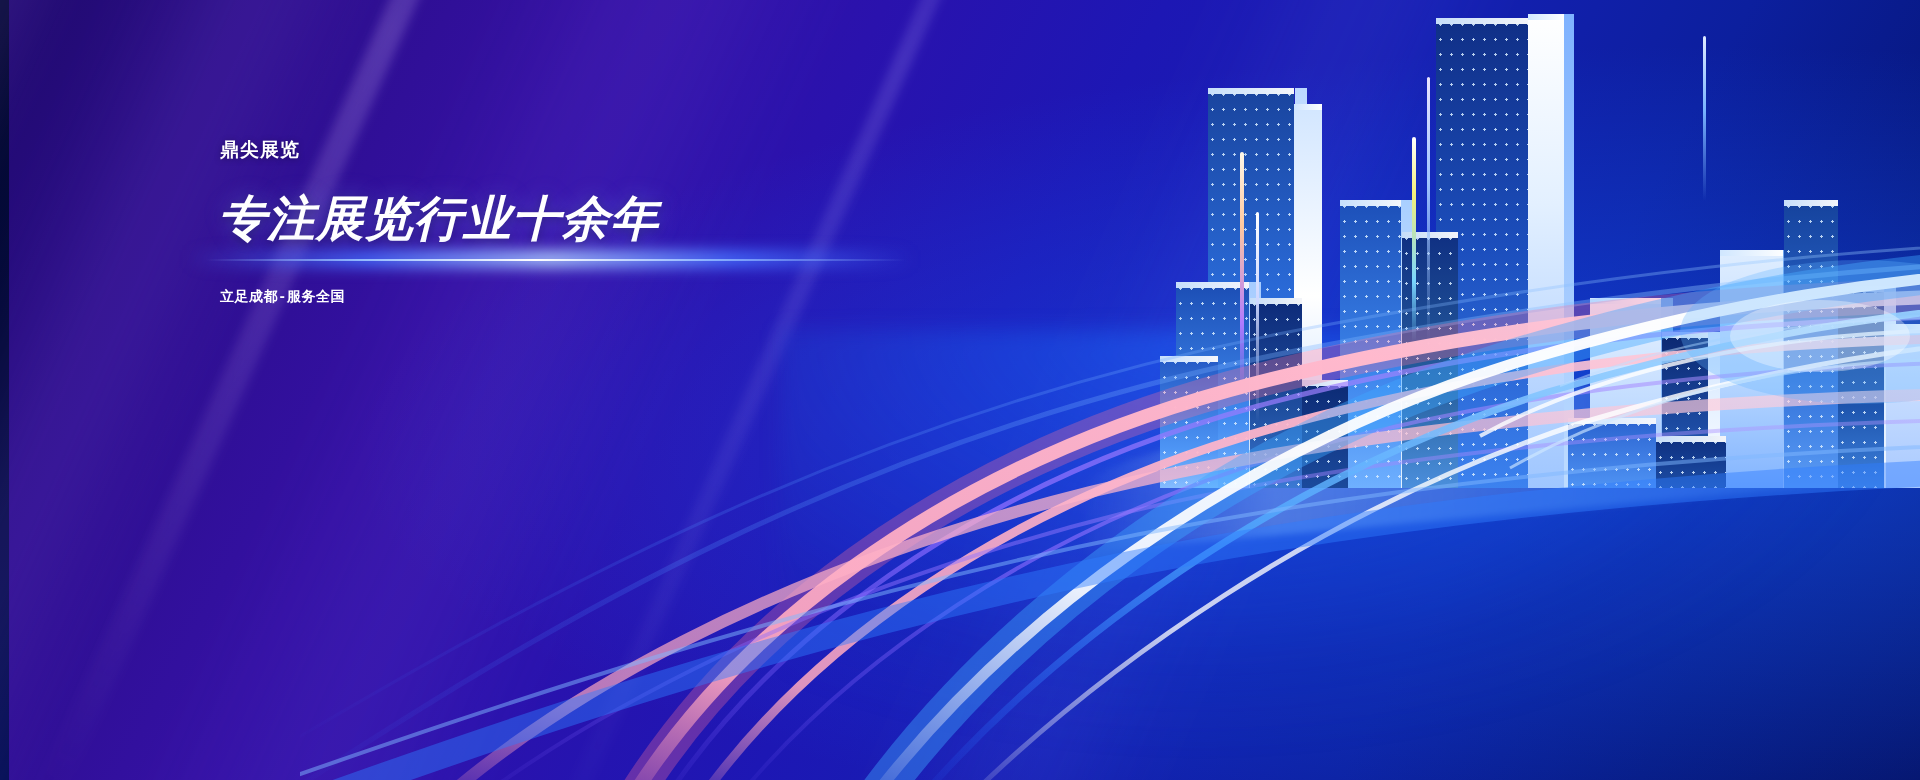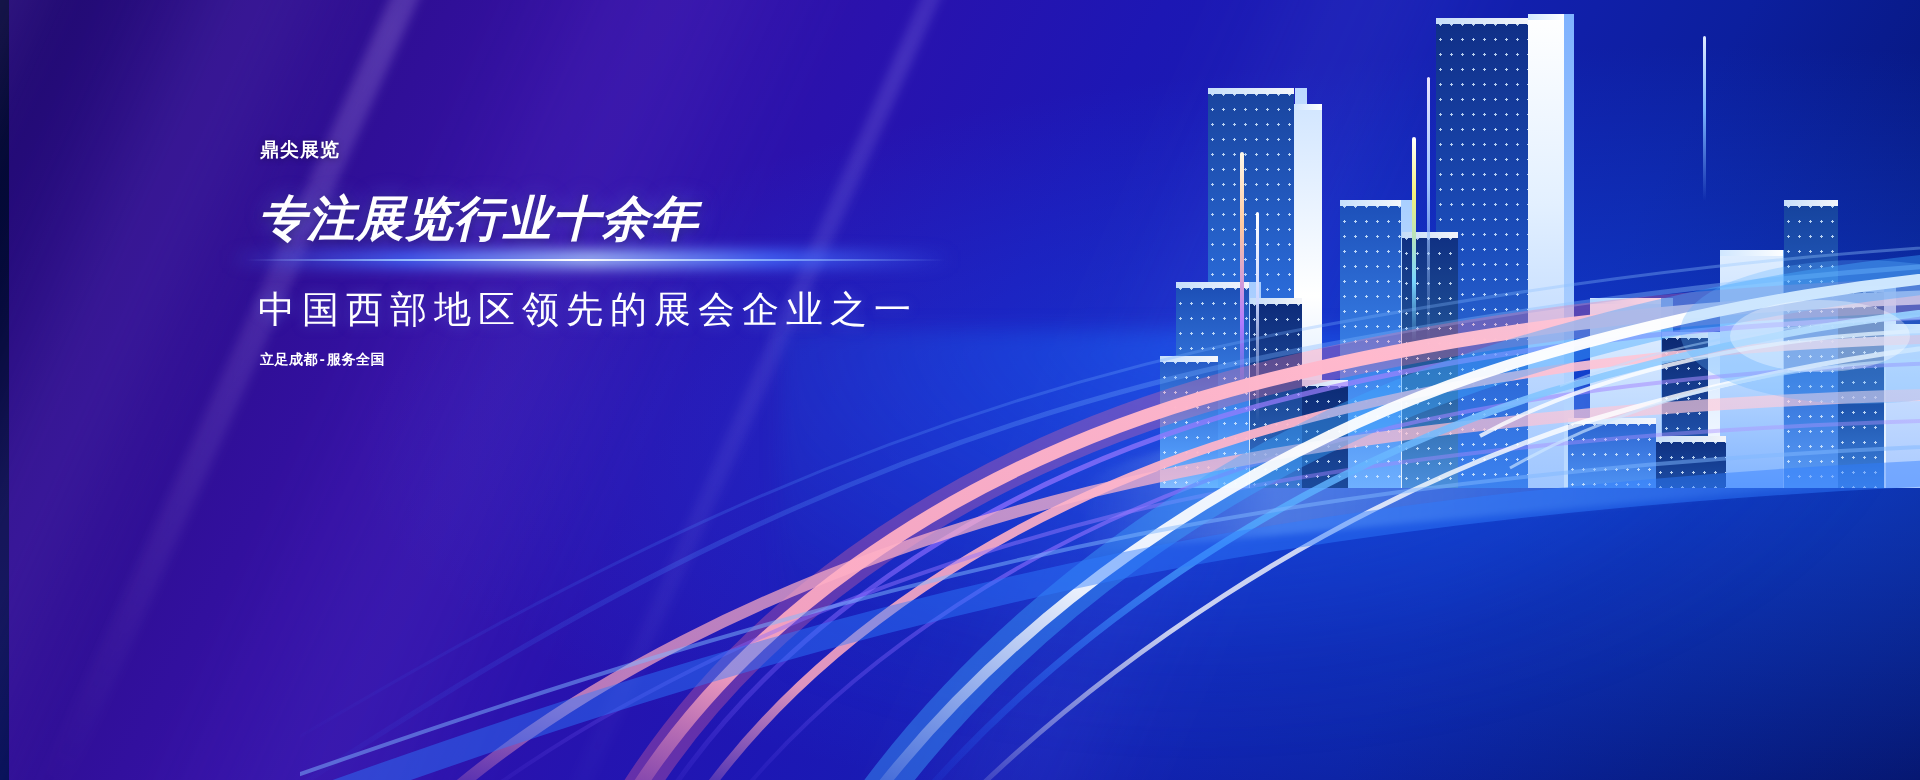--- a/index.html
+++ b/index.html
@@ -19,21 +19,21 @@
   .beam{position:absolute;top:-380px;height:1600px;transform:rotate(24deg);transform-origin:top center;pointer-events:none;}
   .b1{left:40px;width:14px;background:linear-gradient(180deg,rgba(190,150,255,0) 0%,rgba(196,150,255,.30) 22%,rgba(150,120,255,.10) 62%,rgba(120,100,255,0) 100%);filter:blur(2px);}
   .b2{left:110px;width:120px;background:linear-gradient(90deg,rgba(120,70,220,0),rgba(150,100,240,.13),rgba(120,70,220,0));filter:blur(14px);}
   .b3{left:300px;width:240px;background:linear-gradient(90deg,rgba(110,60,210,0),rgba(140,95,235,.15),rgba(110,60,210,0));filter:blur(20px);}
   .b4{left:560px;width:26px;background:linear-gradient(180deg,rgba(215,190,255,0),rgba(215,190,255,.22) 28%,rgba(160,140,255,0) 80%);filter:blur(5px);}
   .b5{left:690px;width:300px;background:linear-gradient(90deg,rgba(90,50,200,0),rgba(130,85,230,.12),rgba(90,50,200,0));filter:blur(26px);}
   .b6{left:1090px;width:18px;background:linear-gradient(180deg,rgba(190,175,255,0),rgba(190,175,255,.18) 30%,rgba(140,130,255,0) 85%);filter:blur(4px);}
   .b7{left:1400px;width:260px;background:linear-gradient(90deg,rgba(70,60,210,0),rgba(120,110,245,.10),rgba(70,60,210,0));filter:blur(26px);}
 
   
-  .copy{position:absolute;left:218px;top:140px;width:860px;z-index:40;margin-left:40px;}
+  .copy{position:absolute;left:218px;top:140px;width:860px;z-index:40;}
   .logo-word{color:#fff;font-size:19px;font-weight:700;letter-spacing:1px;margin:0 0 36px 2px;line-height:1;text-shadow:0 1px 6px rgba(0,0,0,.35);}
   .headline{
     color:#fff;font-size:48px;font-weight:900;font-style:italic;letter-spacing:1px;
     line-height:1;margin:0 0 2px 0;white-space:nowrap;
     text-shadow:0 0 22px rgba(120,150,255,.45),0 2px 10px rgba(0,0,0,.35);
   }
   .underglow{position:relative;width:700px;height:16px;margin:10px 0 20px -12px;}
   .underglow .core{position:absolute;left:0;top:6px;width:100%;height:2px;
     background:linear-gradient(90deg,rgba(60,90,255,0) 0%,rgba(150,190,255,.95) 22%,#ffffff 47%,rgba(140,180,255,.95) 72%,rgba(60,90,255,0) 100%);}
   .underglow .halo{position:absolute;left:-20px;top:-3px;width:104%;height:18px;filter:blur(7px);
@@ -260,18 +260,17 @@
   <div class="copy">
     <div class="logo-word">鼎尖展览</div>
 
     <h1 class="headline">专注展览行业十余年</h1>
 
     <div class="underglow">
       <div class="halo"></div>
       <div class="core"></div>
     </div>
 
-    <h2 class="subhead">中国西部地区领先的展会企业之一</h2>
 
     <p class="cn-tag">立足成都-服务全国</p>
   </div>
 
 </div>
 
 </body></html>

